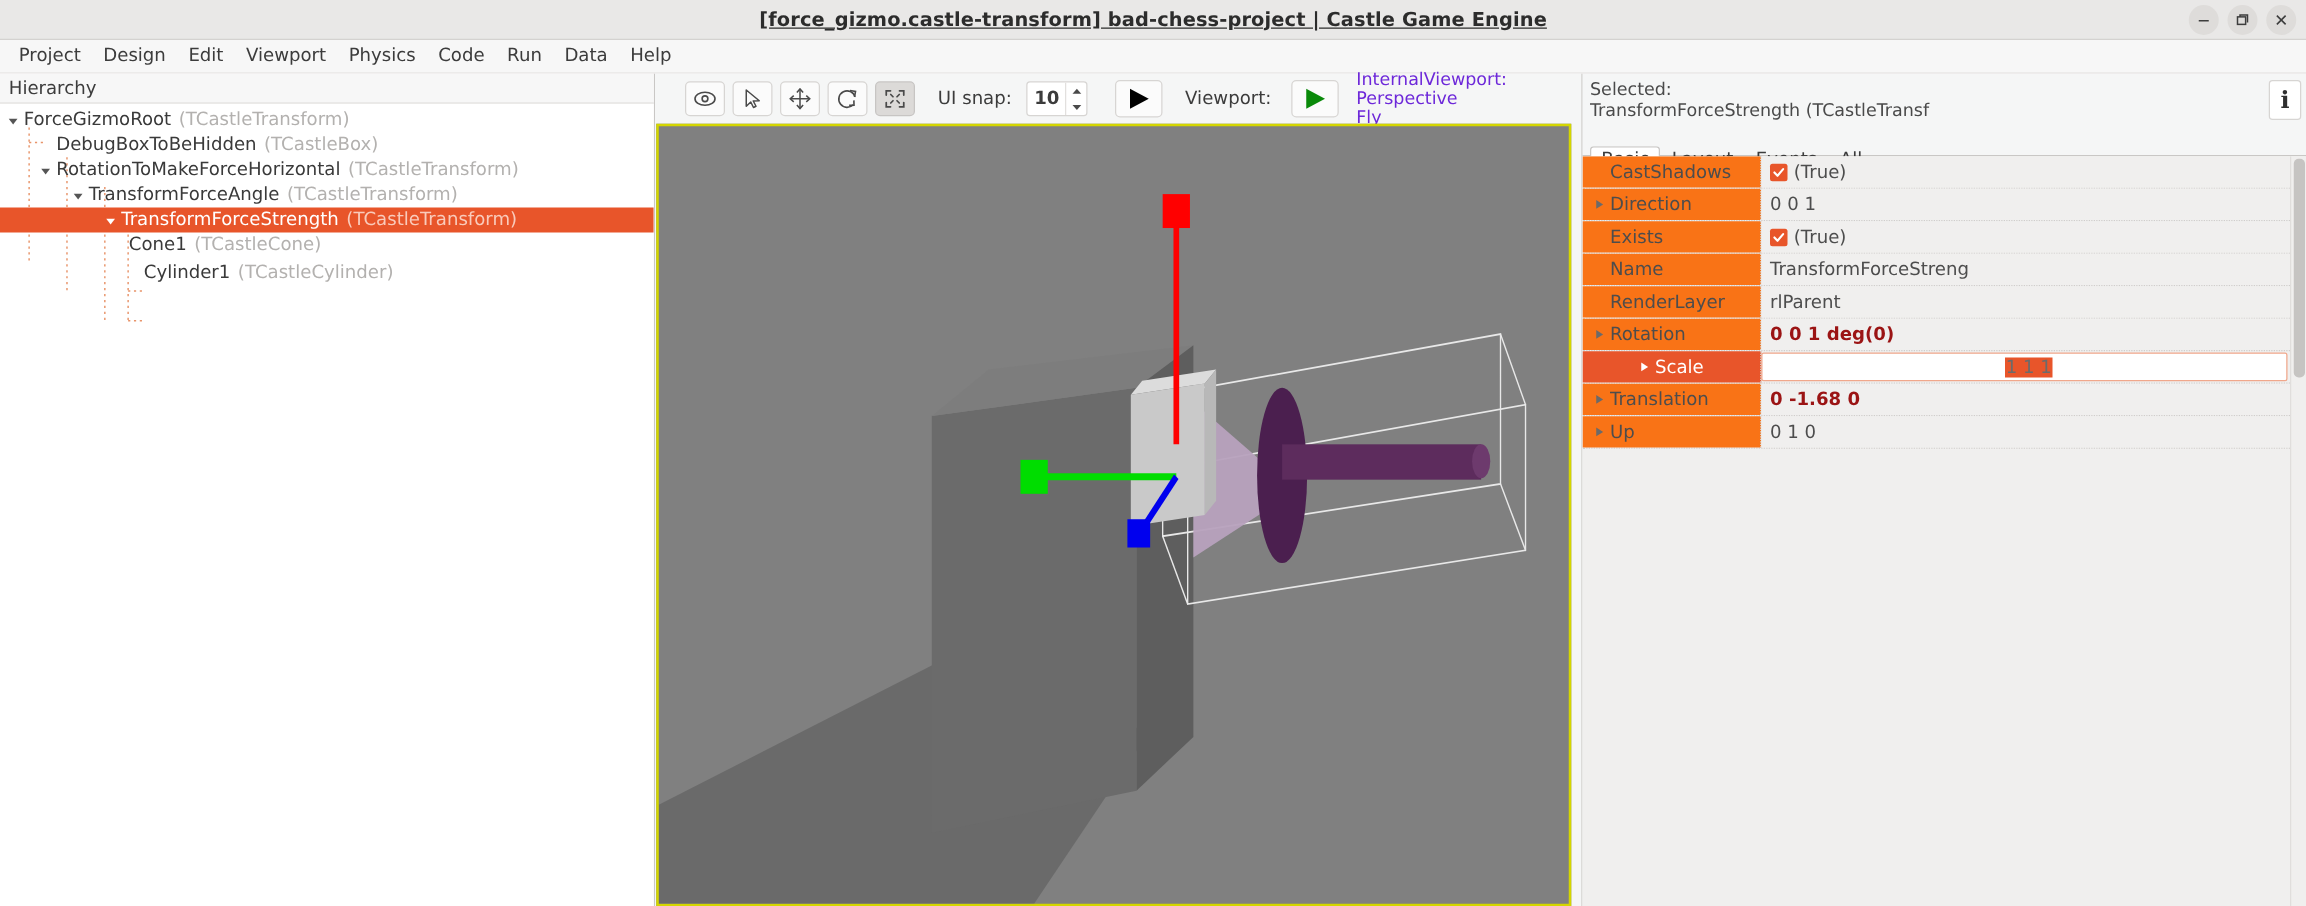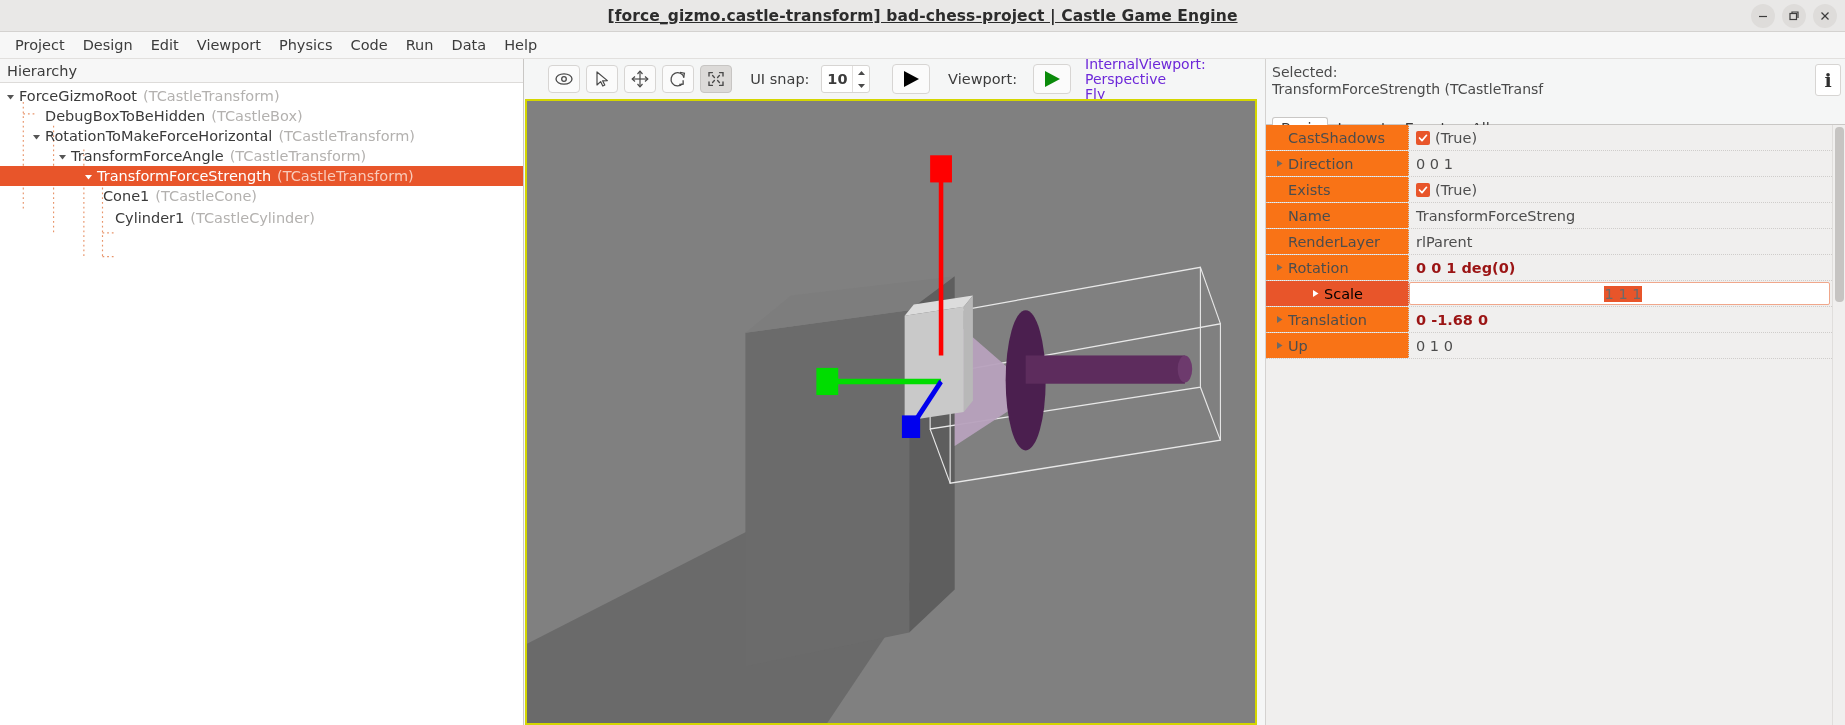--- a/index.html
+++ b/index.html
@@ -128,21 +128,21 @@
     background: #ffffff; border-color: #c9c7c5; border-radius: 3px 3px 0 0;
   }
   .propgrid { flex: 1; background: #f0efee; overflow: hidden; position: relative; display: flex; }
   .propgrid-inner { flex: 1; min-width: 0; }
   .prow { display: flex; height: 26px; align-items: stretch; border-bottom: 1px dotted #cfcdcb; }
   .pname {
     width: 143px; flex: none; display: flex; align-items: center; gap: 2px;
     padding-left: 9px; font-size: 14.5px; color: #4d4d4d; background: #f97316;
     border-right: 1px dotted #cfcdcb;
   }
-  .pname.selected { background: #e8552a; color: #000000; padding-left: 45px; }
+  .pname.selected { background: #e8552a; color: #ffffff; padding-left: 45px; }
   .pname .exp { width: 11px; flex: none; display: inline-flex; align-items: center; }
   .pname .exp svg { display: block; }
   .pname .pn-label { overflow: hidden; white-space: nowrap; }
   .pval {
     flex: 1; display: flex; align-items: center; padding-left: 7px;
     font-size: 14.5px; color: #4d4d4d; background: #f0efee; overflow: hidden; white-space: nowrap;
   }
   .pval.accent { color: #9b1414; font-weight: bold; }
   .pval.editing { background: #ffffff; border: 1px solid #f0a78b; border-radius: 2px; margin: 1px 2px 1px 0; padding-left: 7px; justify-content: center; }
   .pval .sel-text-hl { background: #e8552a; color: #6b6b6b; padding: 0 1px; }

